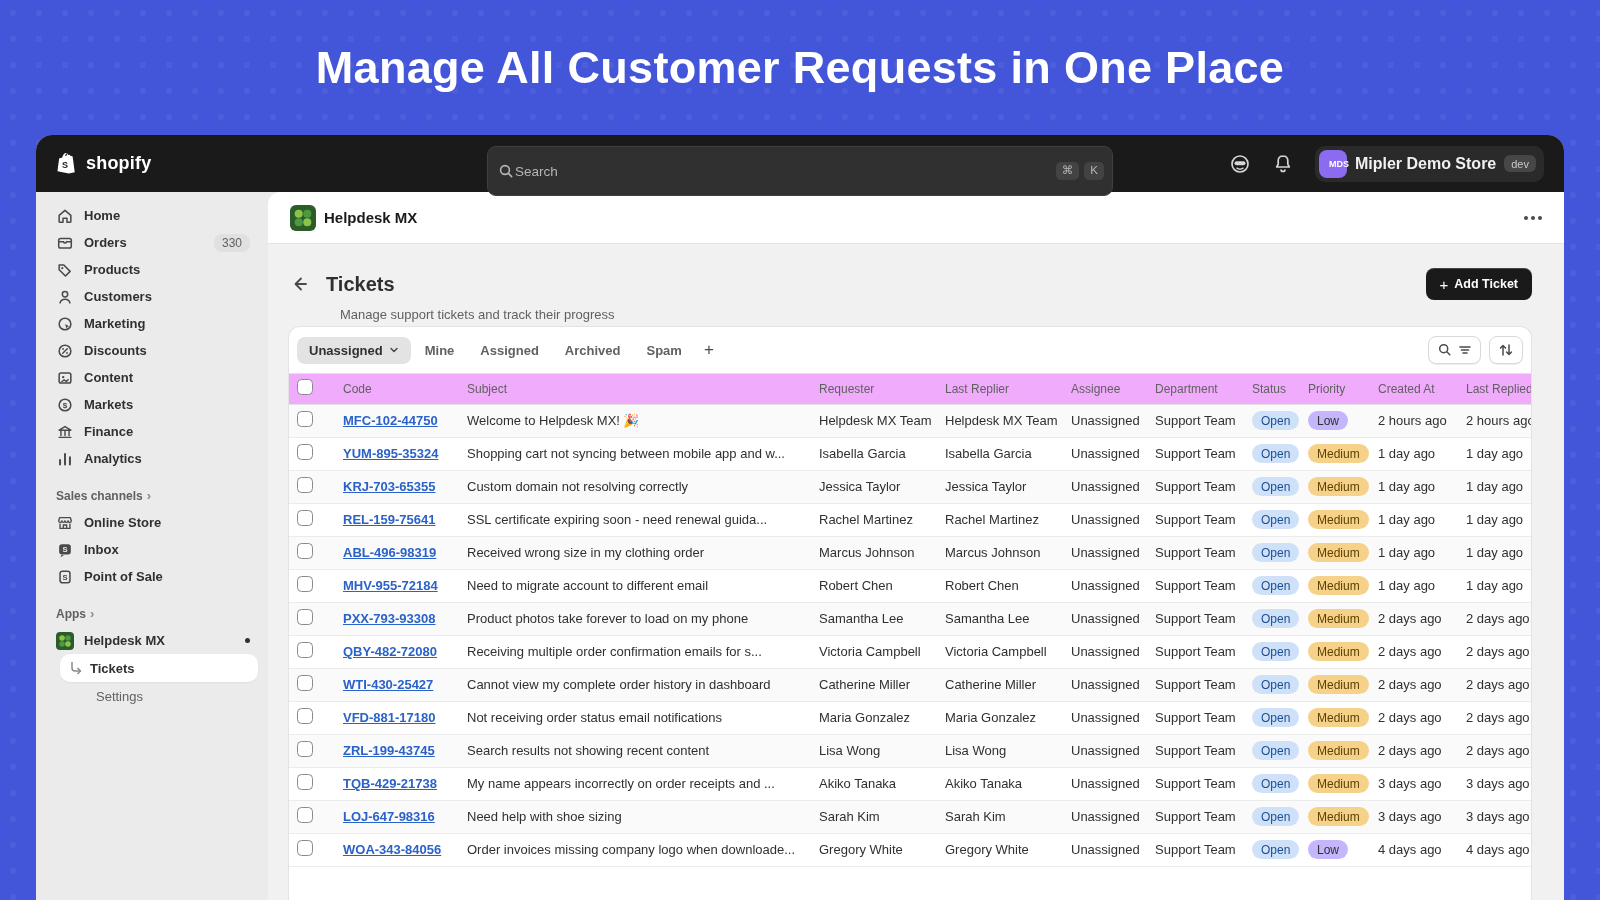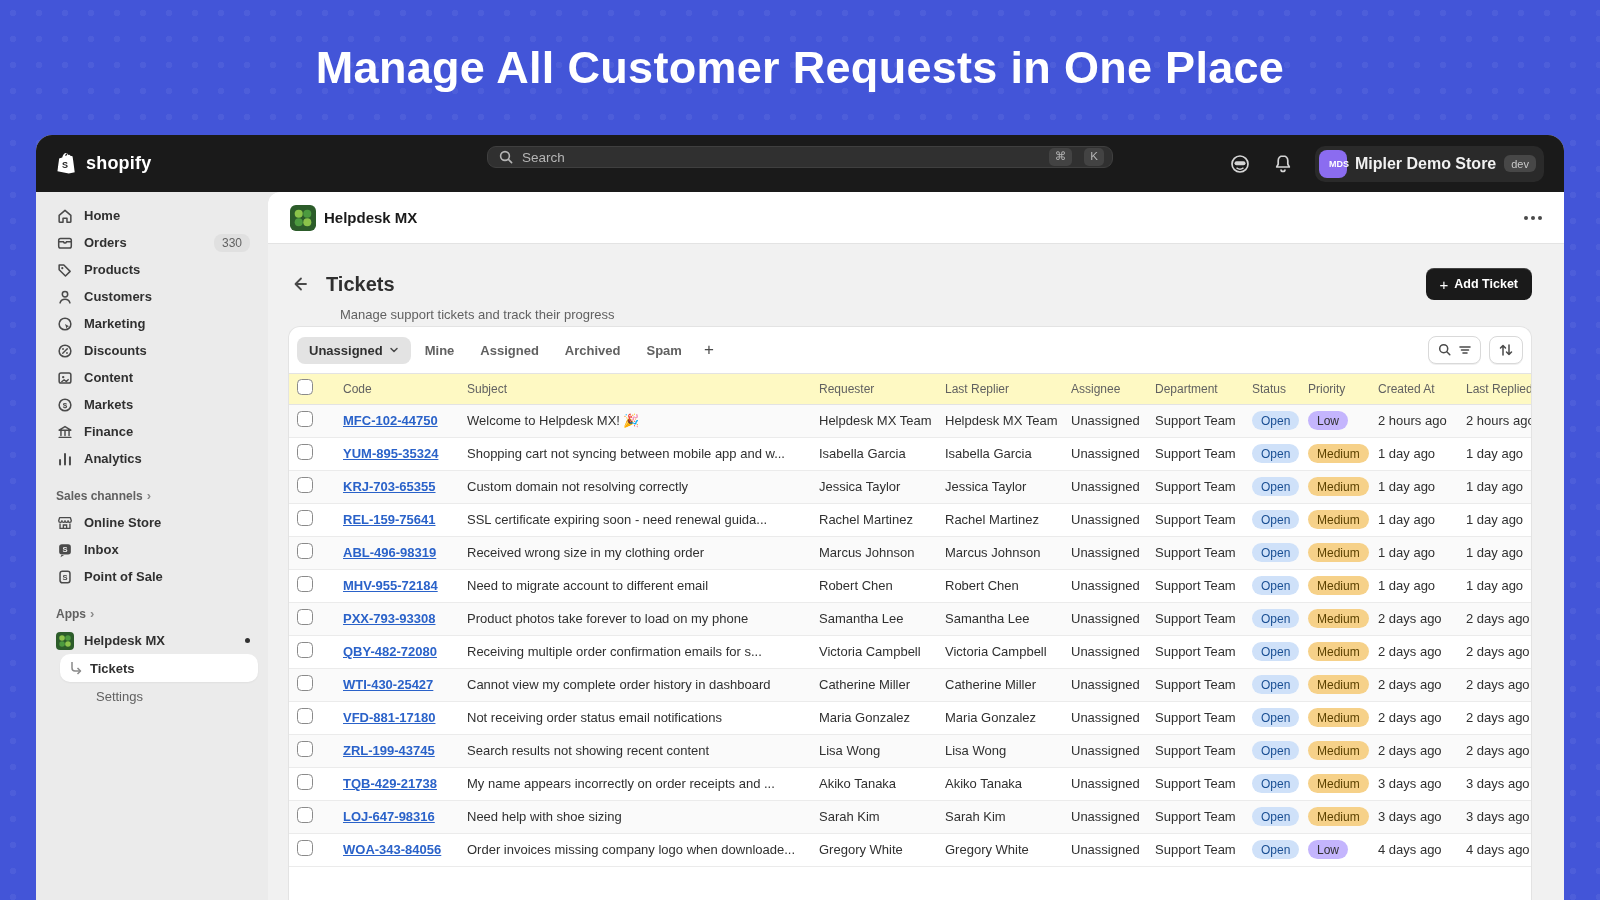--- a/index.html
+++ b/index.html
@@ -20,23 +20,23 @@
   .window { position:absolute; left:36px; top:135px; width:1528px; height:765px;
     border-radius:16px 16px 0 0; overflow:hidden; background:#ebebeb;
     display:flex; flex-direction:column; }
 
   
   .topbar { position:relative; flex:0 0 57px; background:#1a1a1a; display:flex;
     align-items:center; padding:0 20px; color:#e3e3e3; }
   .logo { display:flex; align-items:center; gap:6px; }
   .logo-word { color:#fff; font-size:18px; font-weight:700; letter-spacing:.2px; }
   .searchbox { position:absolute; left:50%; top:11px; transform:translateX(-50%);
-    width:626px; height:22px; background:#303030; border:1px solid #3f3f3f;
+    width:626px; height:50px; background:#303030; border:1px solid #3f3f3f;
     border-radius:9px; display:flex; align-items:center; padding:0 8px 0 10px;
-    color:#b5b5b5; font-size:13.5px; gap:8px; cursor:pointer; }
+    color:#b5b5b5; font-size:13.5px; gap:1px; cursor:pointer; }
   .searchbox .grow { flex:1; }
   .kbd { background:#434343; color:#b5b5b5; border-radius:5px; font-size:11.5px;
     padding:3px 6px; line-height:1; }
   .kbd + .kbd { margin-left:4px; }
   .topbar-right { margin-left:auto; display:flex; align-items:center; gap:22px; }
   .iconbtn { background:none; border:none; cursor:pointer; display:flex; align-items:center; }
   .store-chip { display:flex; align-items:center; gap:8px; background:#2a2a2a;
     border-radius:10px; padding:4px 8px 4px 4px; cursor:pointer; }
   .avatar { width:28px; height:28px; border-radius:8px; display:flex; align-items:center;
     justify-content:center; color:#fff; font-size:9px; font-weight:700;padding-left:12px; }
@@ -100,21 +100,21 @@
     padding:2px 10px; cursor:pointer; }
   .tabs-right { margin-left:auto; display:flex; gap:8px; }
   .toolbtn { background:#fff; border:1px solid #d9d9d9; border-radius:8px; height:28px;
     display:flex; align-items:center; gap:5px; padding:0 8px; cursor:pointer;
     box-shadow:0 1px 0 rgba(26,26,26,.07); }
 
   
   .table-wrap { flex:1; min-height:0; overflow:hidden; border-top:1px solid #e3e3e3; }
   table { border-collapse:collapse; table-layout:fixed; width:1289px;
     font-size:13px; color:#303030; }
-  thead th { height:30px; background:#fef9c3; border-bottom:1px solid #e3e3e3;
+  thead th { height:30px; background:#f0abfc; border-bottom:1px solid #e3e3e3;
     font-size:12px; font-weight:500; color:#616161; text-align:left; padding:0 8px;
     white-space:nowrap; overflow:hidden; }
   tbody td { height:33px; border-bottom:1px solid #ebebeb; padding:0 8px;
     white-space:nowrap; overflow:hidden; }
   tbody tr:nth-child(odd) { background:#fafafa; }
   .cb { width:16px; height:16px; border:1.6px solid #8a8a8a; border-radius:4.5px;
     background:#fff; cursor:pointer; }
   .code-link { color:#2a62c9; font-weight:650; text-decoration:underline; cursor:pointer; }
   .pill { display:inline-block; padding:2.5px 9px; border-radius:10px; font-size:12px; }
   .pill-open   { background:#cfe1f9; color:#1a4f93; }

